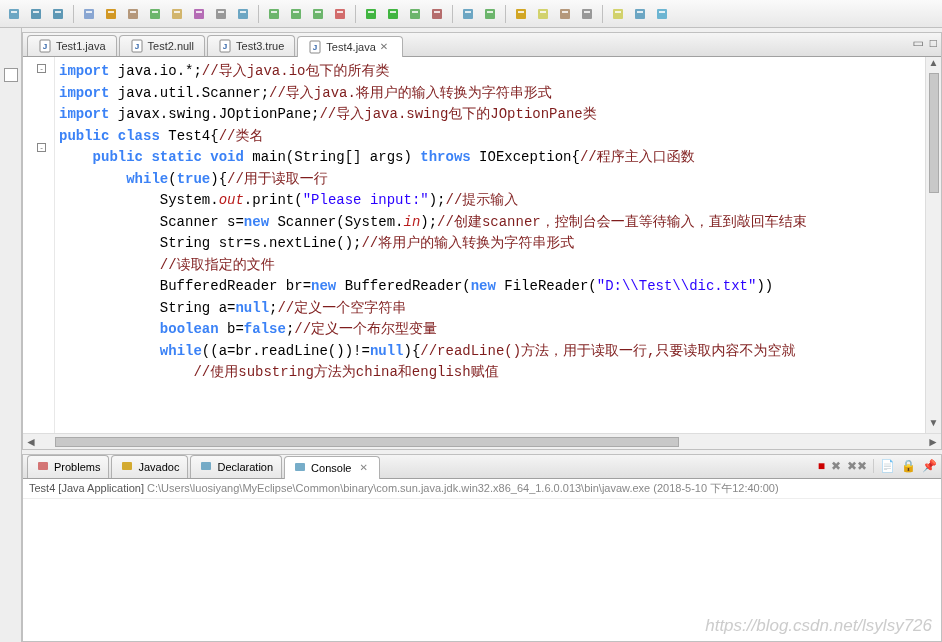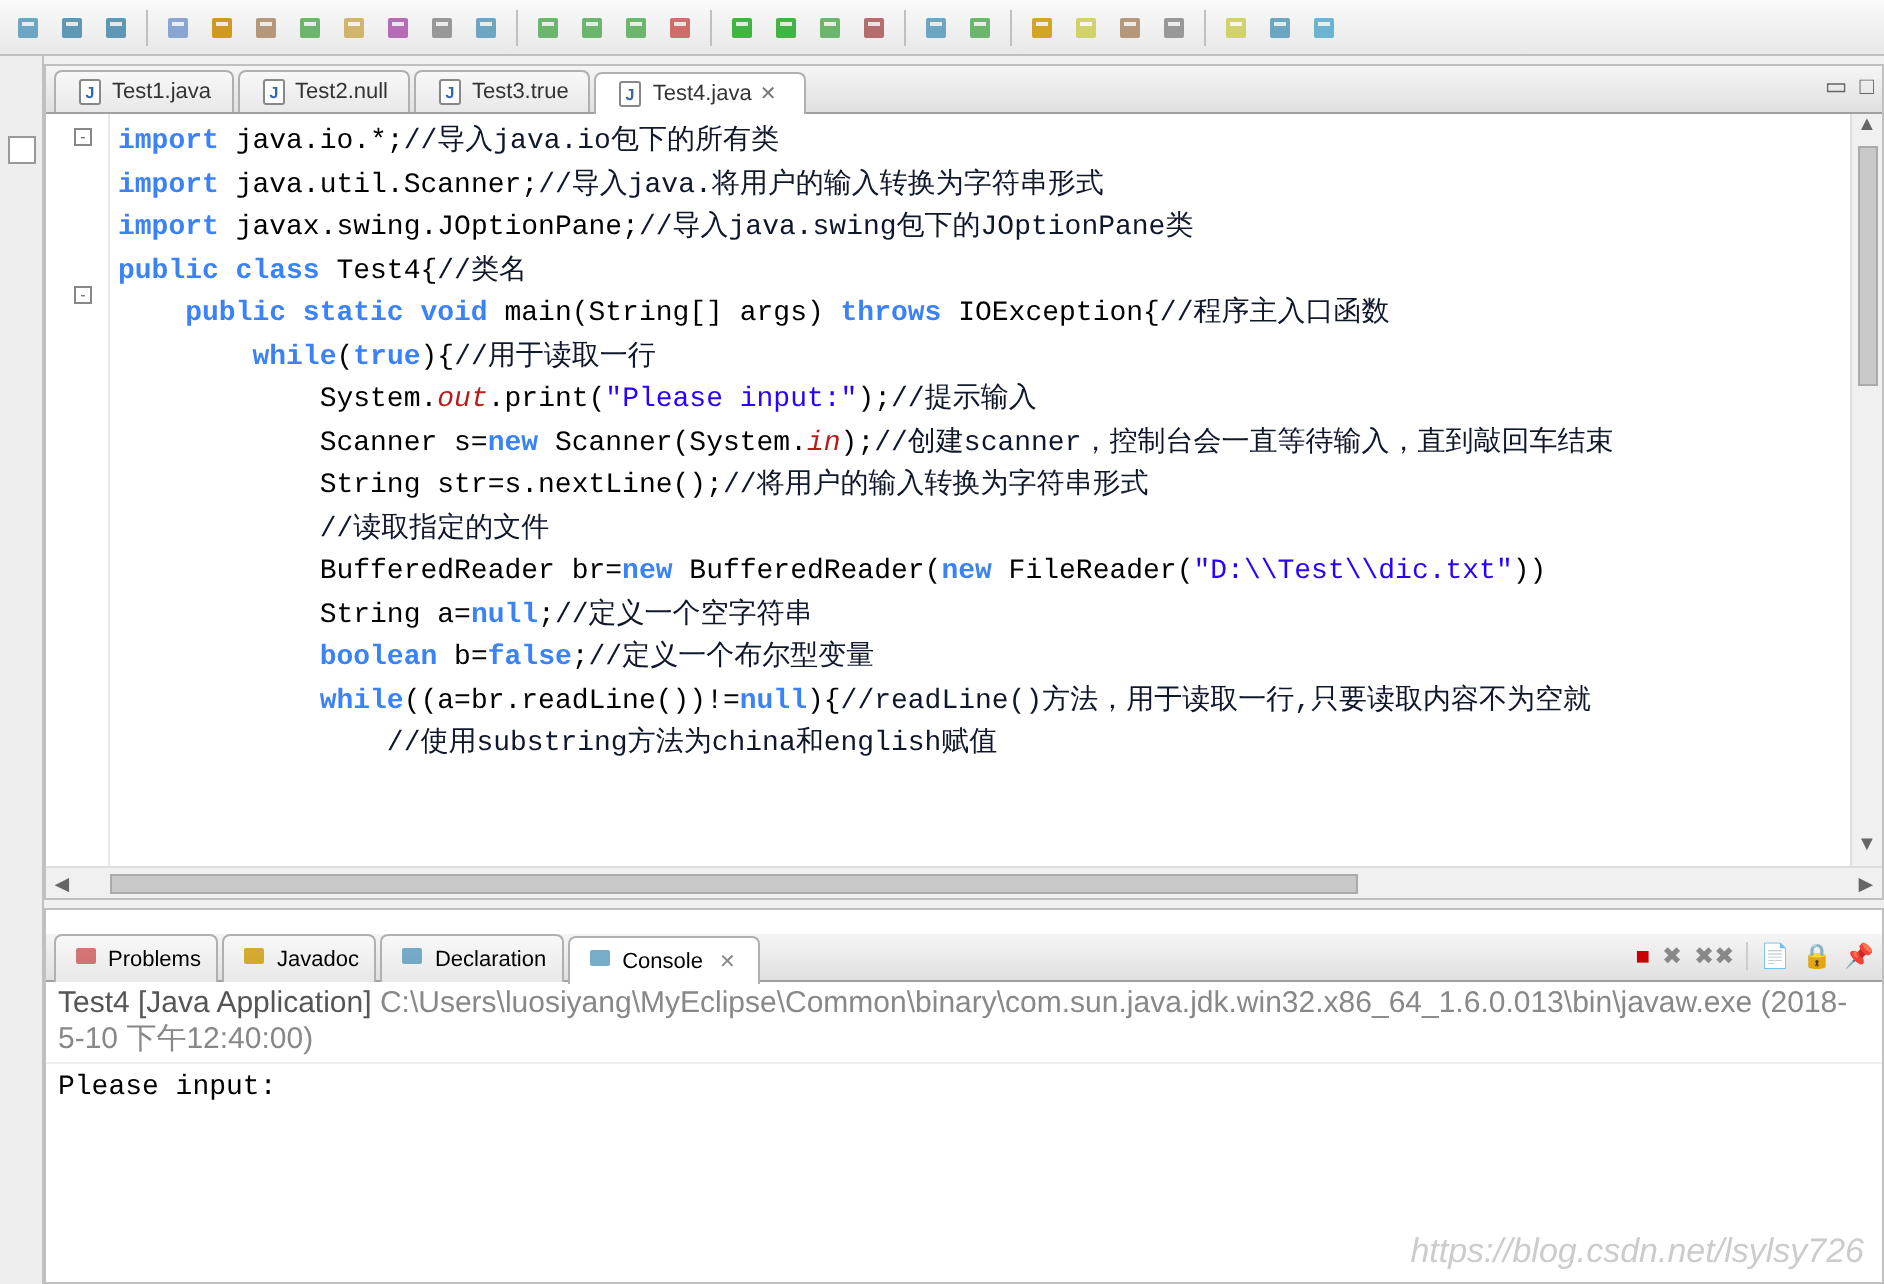--- a/index.html
+++ b/index.html
@@ -136,21 +136,21 @@
   flex: 1;
   font-family: Consolas, "Courier New", monospace;
   font-size: 14px;
   line-height: 21.5px;
   padding: 4px 0 0 4px;
   overflow: auto;
   white-space: pre;
   color: #000;
 }
 .kw { color: #3b82f6; font-weight: bold; }
-.com { color: #0f172a; }
+.com { color: #7f1d1d; }
 .str { color: #2a00ff; }
 .sfield { color: #b91c1c; font-style: italic; }
 .h-scroll {
   height: 16px;
   background: #f0f0f0;
   border-top: 1px solid #ddd;
   display: flex;
   align-items: center;
 }
 .h-scroll .arrow { width: 16px; text-align: center; color: #666; cursor: pointer; }
@@ -172,24 +172,23 @@
   border: 1px solid #c0c0c0;
   background: #fff;
   display: flex;
   flex-direction: column;
 }
 .bottom-tabs {
   height: 24px;
   background: linear-gradient(#f5f5f5, #e0e0e0);
   border-bottom: 1px solid #a0a0a0;
   display: flex;
-  align-items: flex-start;
+  align-items: center;
   padding-left: 4px;
   position: relative;
-  margin-top: 12px;
 }
 .bottom-tab {
   display: flex;
   align-items: center;
   gap: 4px;
   padding: 3px 8px;
   border: 1px solid #b0b0b0;
   border-bottom: none;
   border-radius: 4px 4px 0 0;
   background: linear-gradient(#f8f8f8, #e8e8e8);
@@ -200,21 +199,21 @@
 .bottom-tab.active { background: #fff; position: relative; top: 1px; }
 .console-toolbar {
   position: absolute;
   right: 4px;
   top: 4px;
   display: flex;
   gap: 6px;
   align-items: center;
 }
 .console-info {
-  font-size: 15px;
+  font-size: 11px;
   padding: 2px 6px;
   color: #555;
   border-bottom: 1px solid #eee;
 }
 .console-out {
   flex: 1;
   font-family: Consolas, "Courier New", monospace;
   font-size: 14px;
   padding: 4px 6px;
 }
@@ -529,18 +528,17 @@
           <span style="color:#888;cursor:pointer">✖✖</span>
           <span style="width:1px;height:14px;background:#ccc"></span>
           <span style="cursor:pointer">📄</span>
           <span style="cursor:pointer">🔒</span>
           <span style="cursor:pointer">📌</span>
         </div>
       </div>
       <div class="console-info">
         <span>Test4 [Java Application] </span><span style="color:#888">C:\Users\luosiyang\MyEclipse\Common\binary\com.sun.java.jdk.win32.x86_64_1.6.0.013\bin\javaw.exe (2018-5-10 下午12:40:00)</span>
       </div>
-      <div class="console-out">Please input:</div>
     </div>
   </div>
 </div>
 
 <div class="watermark">https://blog.csdn.net/lsylsy726</div>
 
 </body></html>

